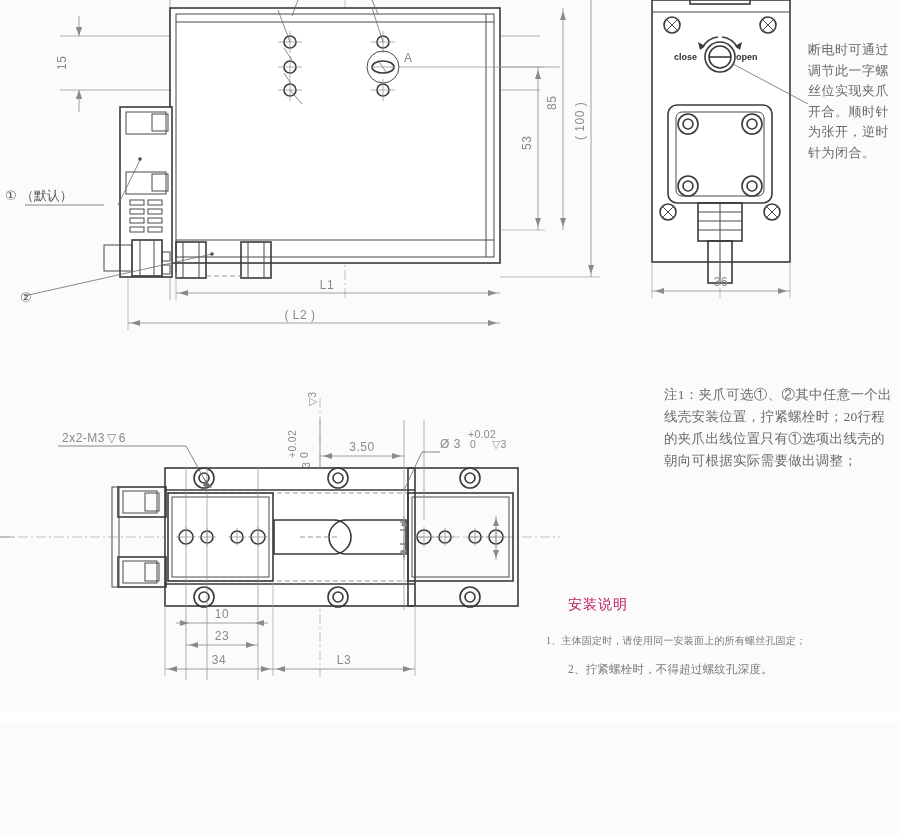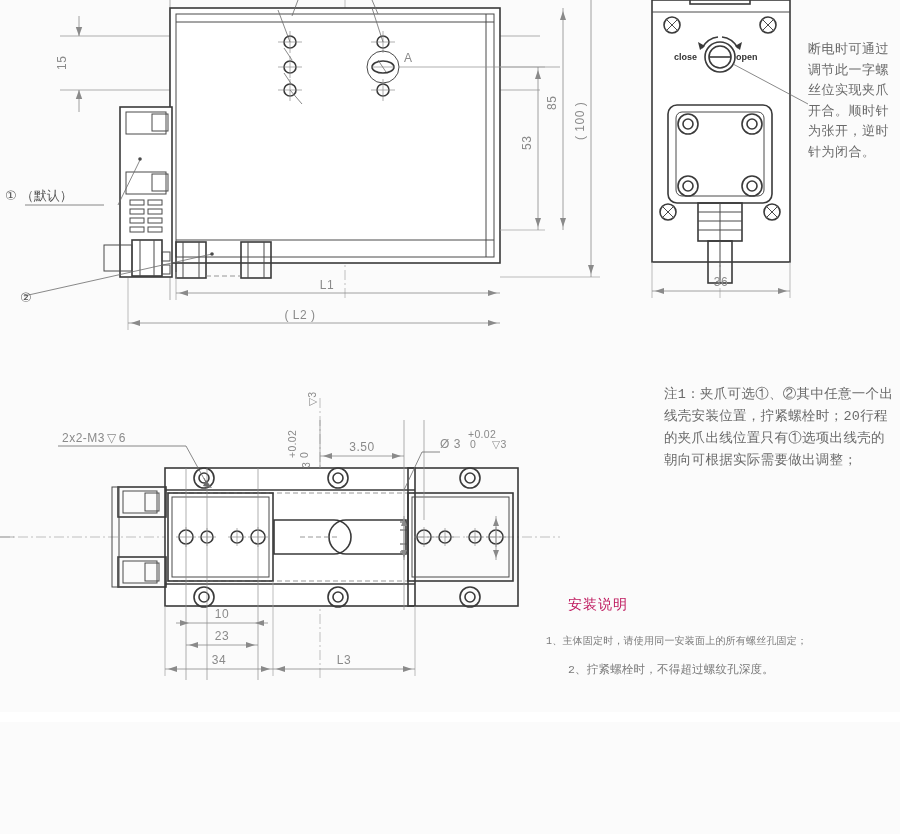--- a/index.html
+++ b/index.html
@@ -18,21 +18,21 @@
   .ln-h{stroke:#7d7d7d;stroke-width:.8;fill:none;stroke-dasharray:5 3;}
   .dimln{stroke:#8a8a8a;stroke-width:.8;fill:none;}
   .ext{stroke:#a2a2a2;stroke-width:.7;fill:none;}
   .leader{stroke:#6b6b6b;stroke-width:.8;fill:none;}
   .fillw{fill:#ffffff;}
   .dimtxt{font-family:"Liberation Sans",sans-serif;font-size:12px;fill:#8a8a8a;letter-spacing:.5px;}
   .dimtxt-s{font-family:"Liberation Sans",sans-serif;font-size:10.5px;fill:#8a8a8a;letter-spacing:.3px;}
   .cntxt{font-family:"DejaVu Sans",sans-serif;font-size:13px;fill:#555;}
   .oclabel{font-family:"Liberation Sans",sans-serif;font-size:9px;font-weight:bold;fill:#333;}
 
-  .cn-note{position:absolute;font-family:Liberation Mono, monospace;color:#6a6a6a;}
+  .cn-note{position:absolute;font-family:Liberation Serif, serif;color:#6a6a6a;}
   #screw-note{top:40px;left:808px;width:86px;font-size:13px;line-height:20.5px;letter-spacing:.5px;}
   #note1{top:384px;left:664px;width:232px;font-size:13.5px;line-height:22px;letter-spacing:.3px;}
   #note1 .first{padding-left:0;margin-top:16px;}
   #install-head{top:596px;left:568px;font-size:14px;letter-spacing:1px;color:#be185d;}
   #install-1{top:634px;left:546px;font-size:10px;letter-spacing:.2px;color:#7a7a7a;}
   #install-2{top:662px;left:568px;font-size:11.5px;letter-spacing:.2px;color:#7a7a7a;}
 </style>
 </head>
 <body>
 

